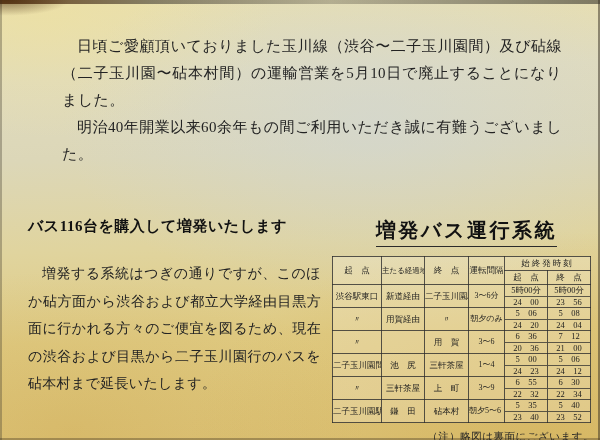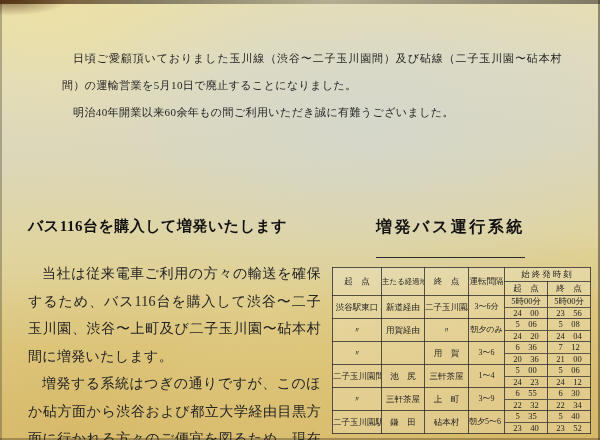--- a/index.html
+++ b/index.html
@@ -25,36 +25,36 @@
   }
   .edge-right { position:absolute; right:0; top:0; width:2px; height:440px; background:rgba(55,48,35,0.5); }
   .edge-bottom { position:absolute; left:0; bottom:0; width:600px; height:2px; background:rgba(80,65,40,0.4); }
   .edge-left { position:absolute; left:0; top:0; width:2px; height:440px; background:rgba(70,62,48,0.35); }
   .corner-smudge {
     position:absolute; left:0; top:0; width:70px; height:16px;
     background:radial-gradient(ellipse at 10% 0%, rgba(60,30,5,0.55), rgba(60,30,5,0) 70%);
   }
 
   .intro { position:absolute; left:62px; top:33px; width:500px;
-           font-size:11px; line-height:27px; letter-spacing:0.4px; text-align:justify;margin-top:12px; }
+           font-size:15px; line-height:27px; letter-spacing:0.4px; text-align:justify; }
   .intro p { margin:0; text-indent:1em; }
 
   .left-col { position:absolute; left:28px; top:217px; width:293px; }
   .left-col h2 {
     margin:0 0 24px 0; font-family:Liberation Serif, serif;
     font-size:15px; font-weight:bold; color:#111; letter-spacing:0.5px; white-space:nowrap;
   }
   .left-col p { margin:0; font-size:14px; line-height:27.5px; text-indent:1em; text-align:justify; letter-spacing:0.3px; }
 
   .right-col { position:absolute; left:332px; top:217px; width:262px; }
   .right-col h2 {
     margin:0 0 9px 44px; display:inline-block;
     font-family:"Liberation Sans","DejaVu Sans",sans-serif;
-    font-size:16px; font-weight:bold; color:#111; letter-spacing:2.5px;
-    border-bottom:1.5px solid #2a2a2a; padding-bottom:19px; white-space:nowrap;
+    font-size:20px; font-weight:bold; color:#111; letter-spacing:2.5px;
+    border-bottom:1.5px solid #2a2a2a; padding-bottom:2px; white-space:nowrap;
   }
   table.schedule {
     border-collapse:collapse; table-layout:fixed; width:259px;
     font-size:8.5px; color:#1d1d1d; background:rgba(250,248,235,0.25);
     border:1.5px solid rgba(40,40,40,0.85);
   }
   table.schedule th, table.schedule td {
     border:1px solid rgba(45,45,45,0.8); padding:0; text-align:center;
     overflow:hidden; white-space:nowrap;
   }
@@ -78,21 +78,20 @@
   <div class="edge-left"></div>
   <div class="corner-smudge"></div>
 
   <div class="intro">
     <p>日頃ご愛顧頂いておりました玉川線（渋谷〜二子玉川園間）及び砧線（二子玉川園〜砧本村間）の運輸営業を5月10日で廃止することになりました。</p>
     <p>明治40年開業以来60余年もの間ご利用いただき誠に有難うございました。</p>
   </div>
 
   <div class="left-col">
     <h2>バス116台を購入して増発いたします</h2>
-    <p>当社は従来電車ご利用の方々の輸送を確保するため、バス116台を購入して渋谷〜二子玉川園、渋谷〜上町及び二子玉川園〜砧本村間に増発いたします。</p>
     <p>増発する系統はつぎの通りですが、このほか砧方面から渋谷および都立大学経由目黒方面に行かれる方々のご便宜を図るため、現在の渋谷および目黒から二子玉川園行のバスを砧本村まで延長いたします。</p>
   </div>
 
   <div class="right-col">
     <h2>増発バス運行系統</h2>
     <table class="schedule">
       <colgroup>
         <col style="width:49px">
           <col style="width:43px">
           <col style="width:44px">

